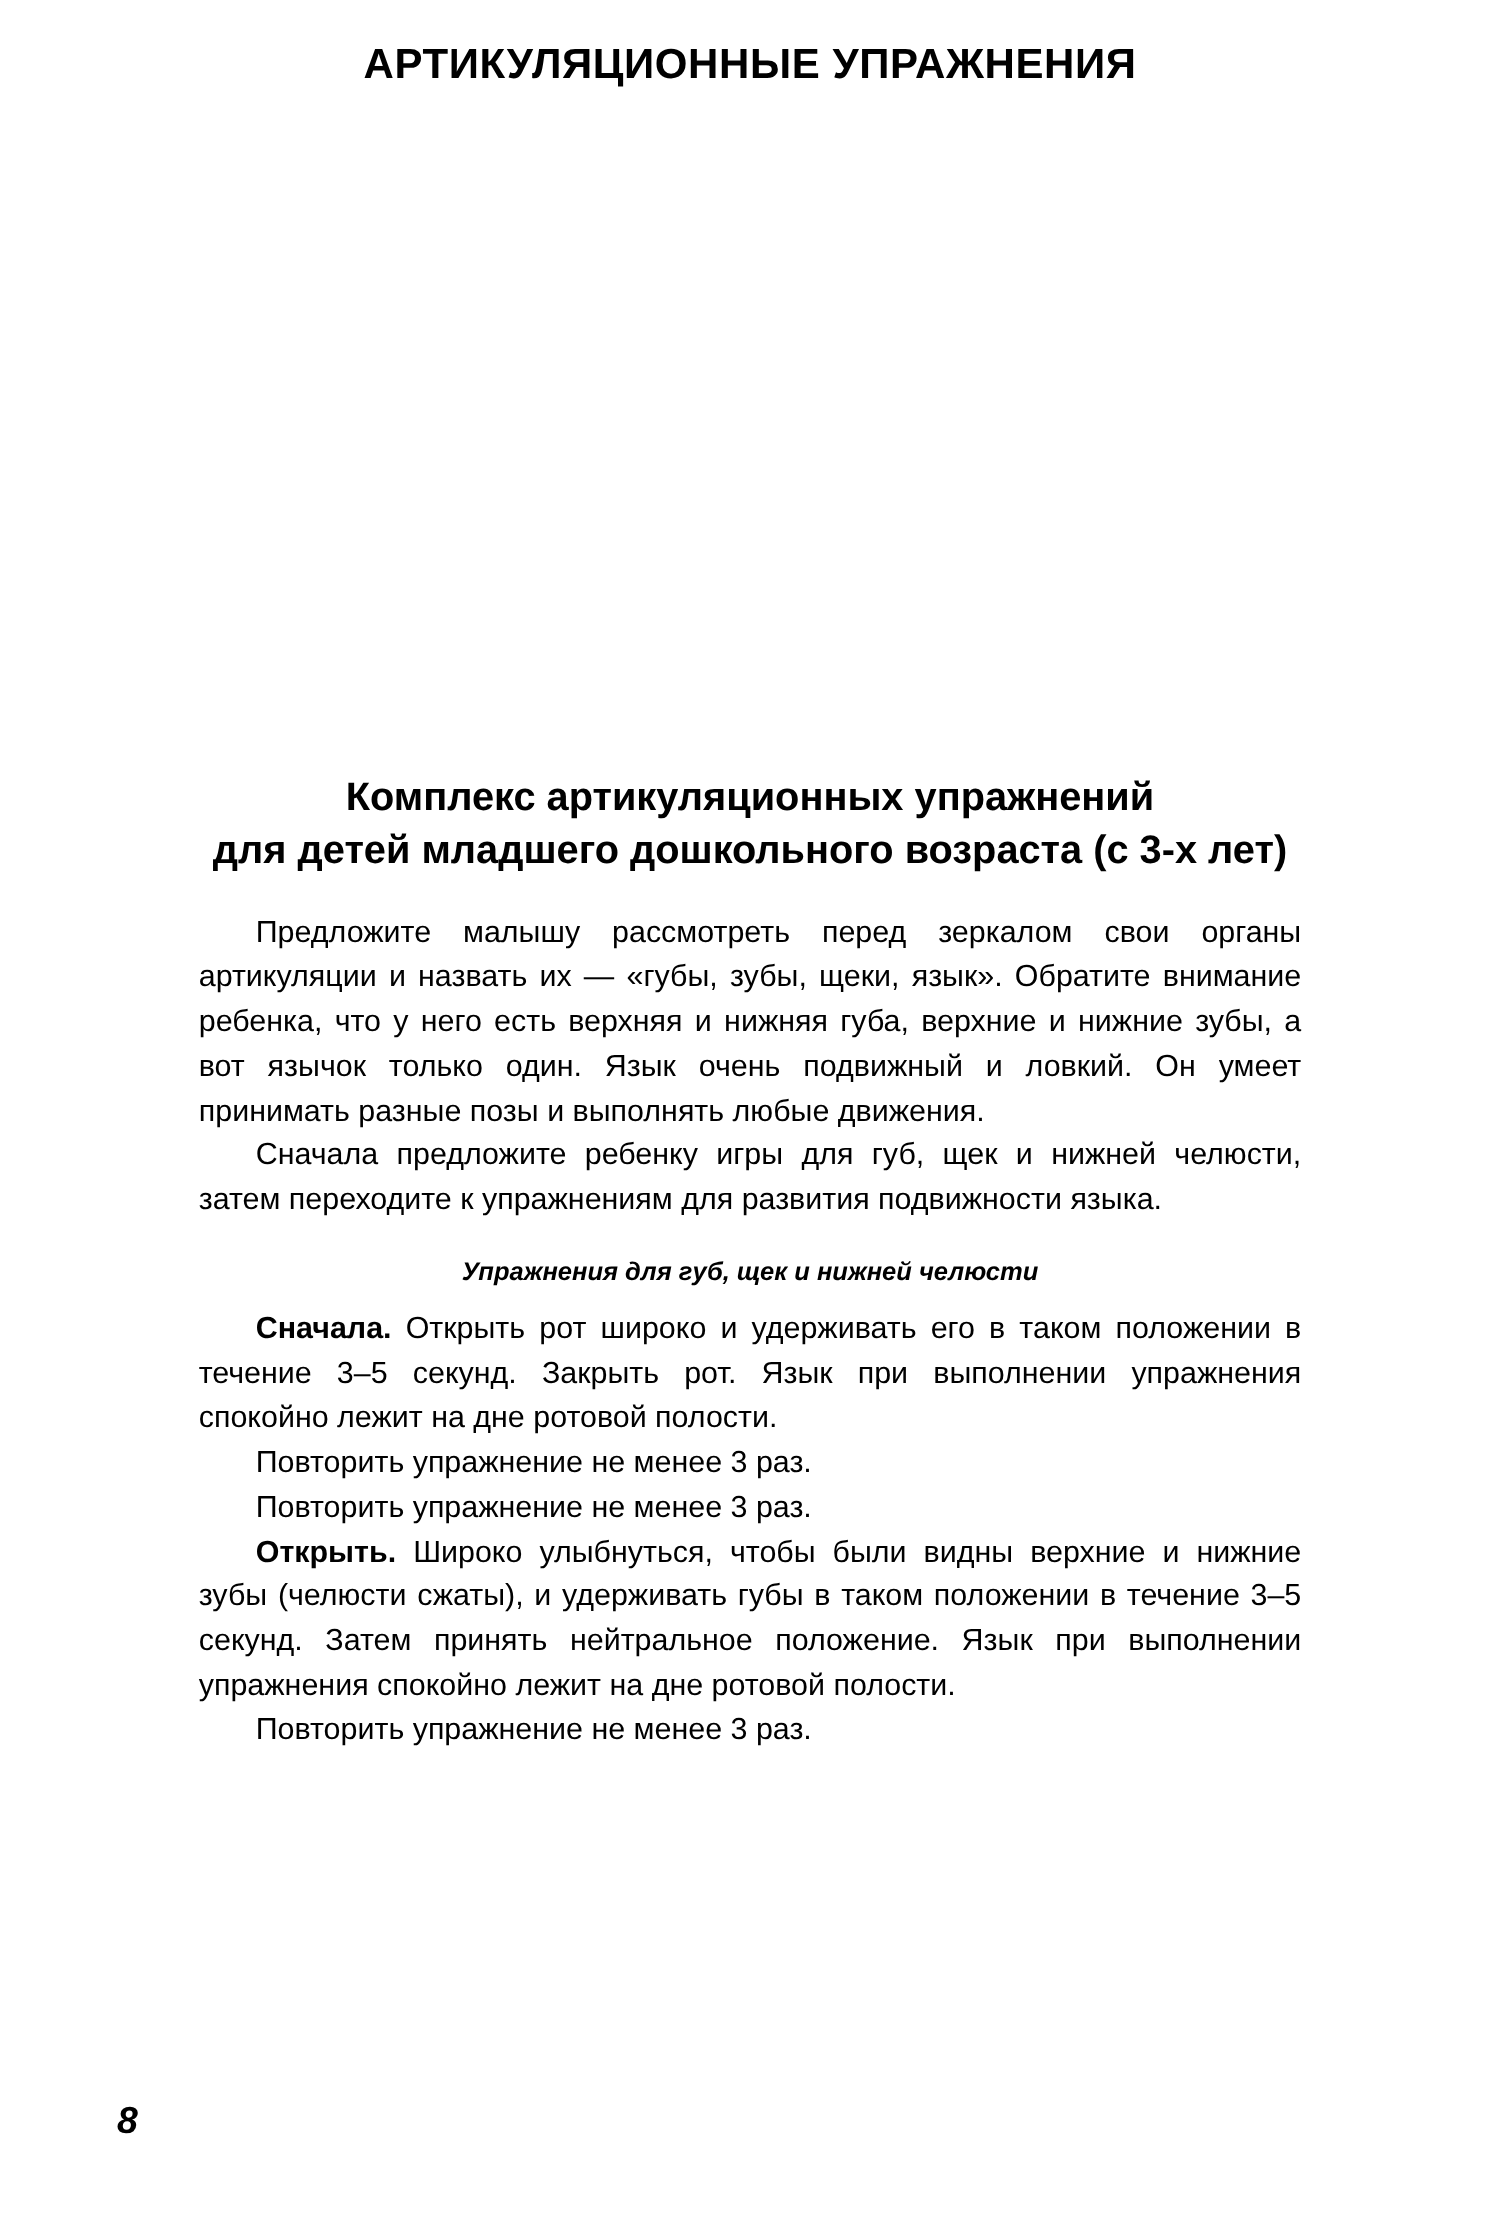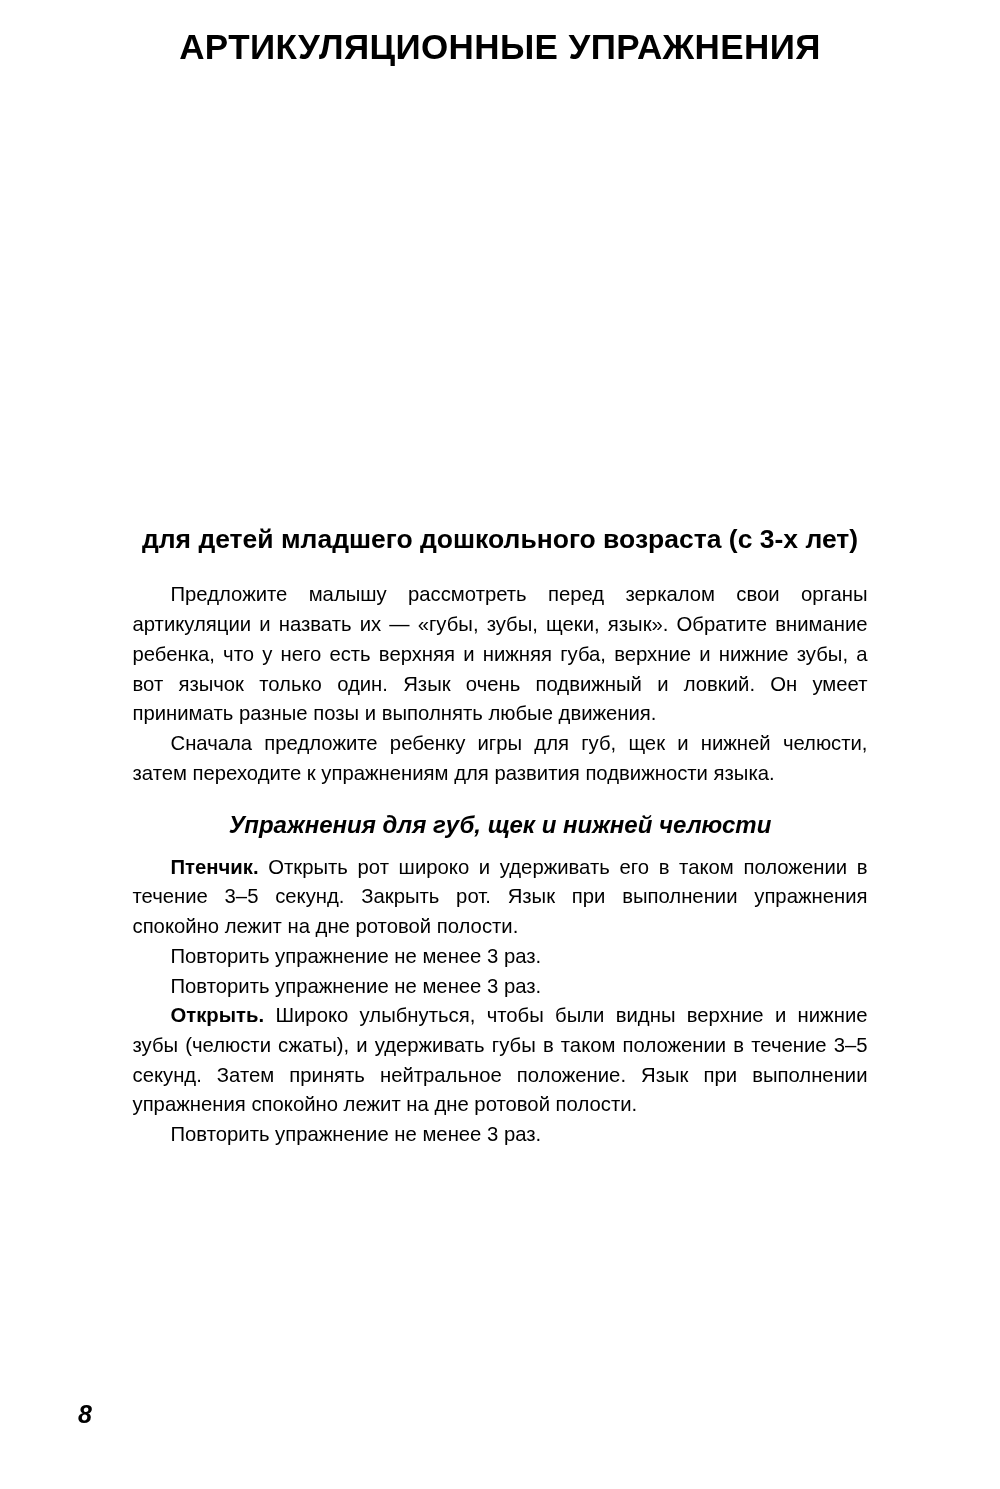--- a/index.html
+++ b/index.html
@@ -18,21 +18,21 @@
   .page {
     width: 1000px;
     height: 1489px;
     position: relative;
     box-sizing: border-box;
     padding: 0;
   }
   .chapter-title {
     text-align: center;
     font-weight: bold;
-    font-size: 35px;
+    font-size: 28px;
     letter-spacing: 0.4px;
     margin: 28px 0 0 0;
     padding: 0 40px;
     line-height: 1.1;
   }
   .spacer-top {
     height: 455px;
   }
   .section-heading {
     text-align: center;
@@ -58,21 +58,21 @@
     text-indent: 38px;
     hyphens: none;
   }
   p.first-para {
     margin-top: 24px;
   }
   .sub-heading {
     text-align: center;
     font-weight: bold;
     font-style: italic;
-    font-size: 24px;
+    font-size: 17px;
     margin: 22px 0 14px 0;
   }
   .lead {
     font-weight: bold;
   }
   .page-number {
     position: absolute;
     left: 78px;
     bottom: 88px;
     font-style: italic;
@@ -83,32 +83,33 @@
 </head>
 <body>
 
 <div class="page">
 
   <h1 class="chapter-title">АРТИКУЛЯЦИОННЫЕ УПРАЖНЕНИЯ</h1>
 
   <div class="spacer-top"></div>
 
   <div class="section-heading">
+    <div>Комплекс артикуляционных упражнений</div>
     <div>для детей младшего дошкольного возраста (с 3-х лет)</div>
   </div>
 
   <div class="body-block">
 
     <p class="para first-para">Предложите малышу рассмотреть перед зеркалом свои органы артикуляции и назвать их — «губы, зубы, щеки, язык». Обратите внимание ребенка, что у него есть верхняя и нижняя губа, верхние и нижние зубы, а вот язычок только один. Язык очень подвижный и ловкий. Он умеет принимать разные позы и выполнять любые движения.</p>
 
     <p class="para">Сначала предложите ребенку игры для губ, щек и нижней челюсти, затем переходите к упражнениям для развития подвижности языка.</p>
 
     <div class="sub-heading">Упражнения для губ, щек и нижней челюсти</div>
 
-    <p class="para"><span class="lead">Птенчик.</span><span> Открыть рот широко и удерживать его в таком положении в течение 3–5 секунд. Закрыть рот. Язык при выполнении упражнения спокойно лежит на дне ротовой полости.</span></p>
+    <p class="para"><span class="lead">Сначала.</span><span> Открыть рот широко и удерживать его в таком положении в течение 3–5 секунд. Закрыть рот. Язык при выполнении упражнения спокойно лежит на дне ротовой полости.</span></p>
     <p class="para">Повторить упражнение не менее 3 раз.</p>
 
     <p class="para">Повторить упражнение не менее 3 раз.</p>
 
     <p class="para"><span class="lead">Открыть.</span><span> Широко улыбнуться, чтобы были видны верхние и нижние зубы (челюсти сжаты), и удерживать губы в таком положении в течение 3–5 секунд. Затем принять нейтральное положение. Язык при выполнении упражнения спокойно лежит на дне ротовой полости.</span></p>
     <p class="para">Повторить упражнение не менее 3 раз.</p>
 
 
   </div>
 

